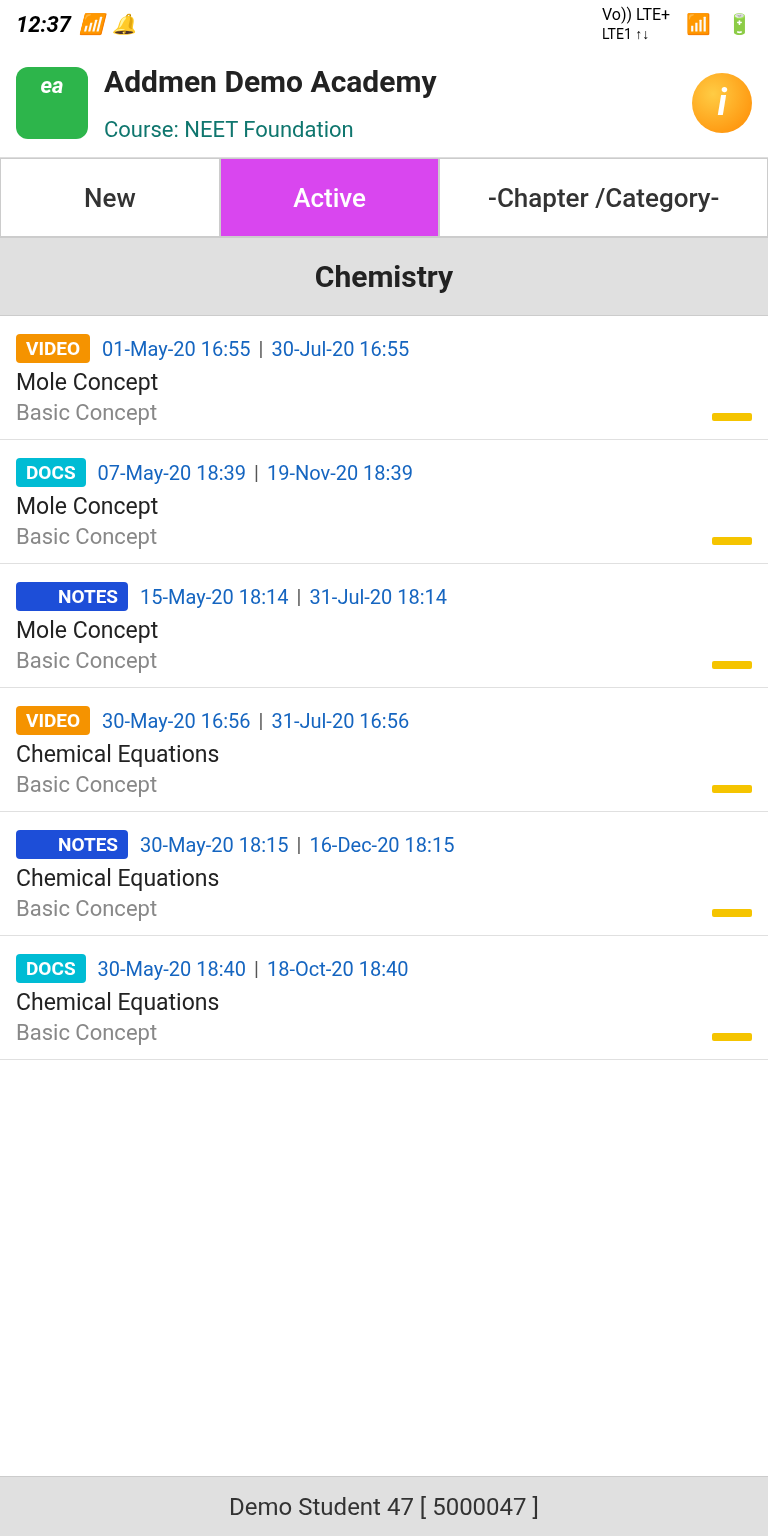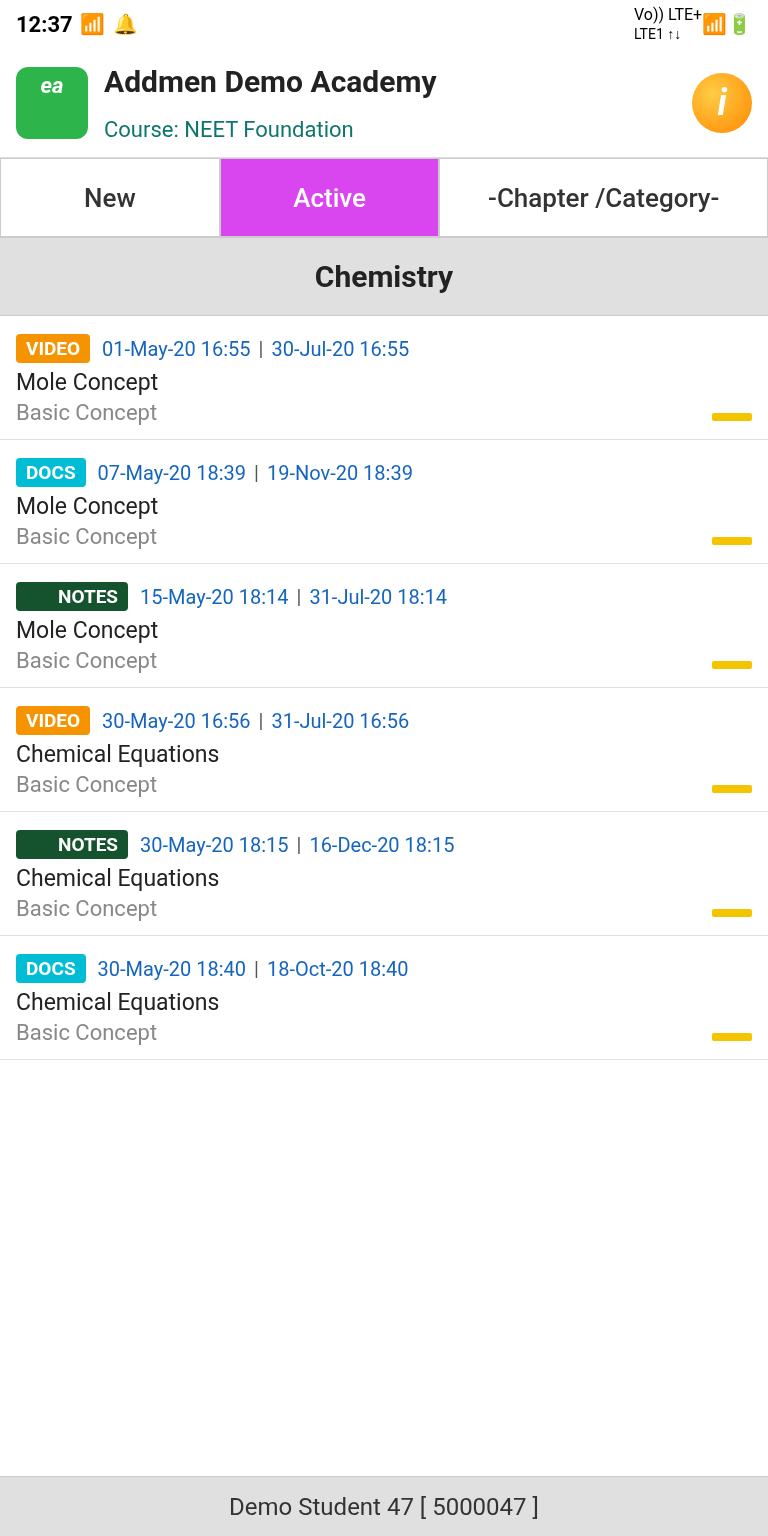--- a/index.html
+++ b/index.html
@@ -10,22 +10,22 @@
     .status-bar {
       background: #ffffff;
       height: 48px;
       display: flex;
       align-items: center;
       justify-content: space-between;
       padding: 0 16px;
       font-size: 22px;
       font-weight: bold;
     }
-    .status-left { display: flex; align-items: center; gap: 8px; }
-    .status-right { display: flex; align-items: center; gap: 0; font-size: 18px; }
+    .status-left { display: flex; align-items: center; gap: 8px; font-style: italic; }
+    .status-right { display: flex; align-items: center; gap: 16px; font-size: 18px; }
 
     
     .header {
       background: #ffffff;
       height: 110px;
       display: flex;
       align-items: center;
       padding: 0 16px;
       border-bottom: 1px solid #ddd;
     }
@@ -111,21 +111,21 @@
     }
     .tag {
       border-radius: 4px;
       padding: 3px 10px;
       font-size: 19px;
       font-weight: bold;
       color: white;
     }
     .tag-video { background: #f59300; }
     .tag-docs { background: #00bcd4; }
-    .tag-notes { background: #14532d; padding-left: 42px; }
+    .tag-notes { background: #1d4ed8; padding-left: 42px; }
 
     .dates {
       font-size: 20px;
       color: #1565c0;
       display: flex;
       align-items: center;
       gap: 8px;
     }
     .dates .separator { color: #555; }
 

